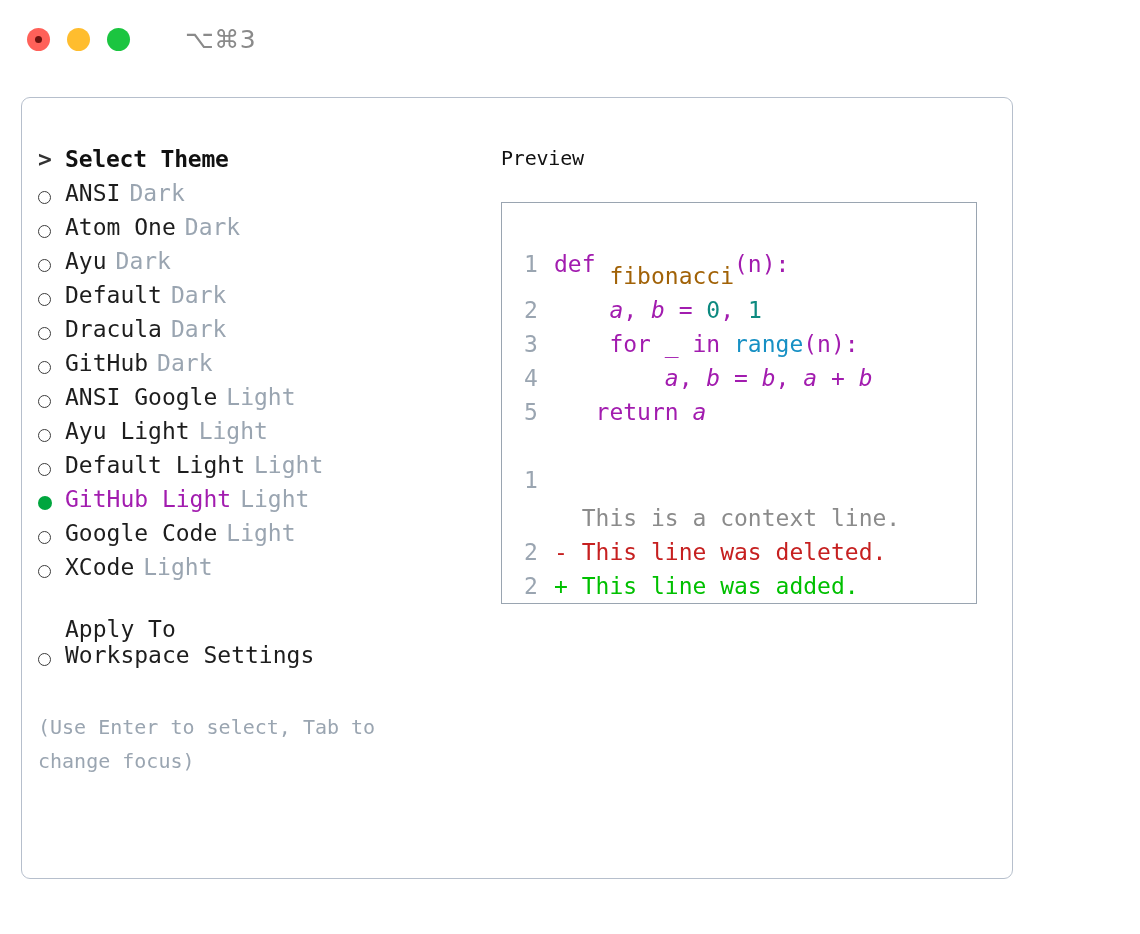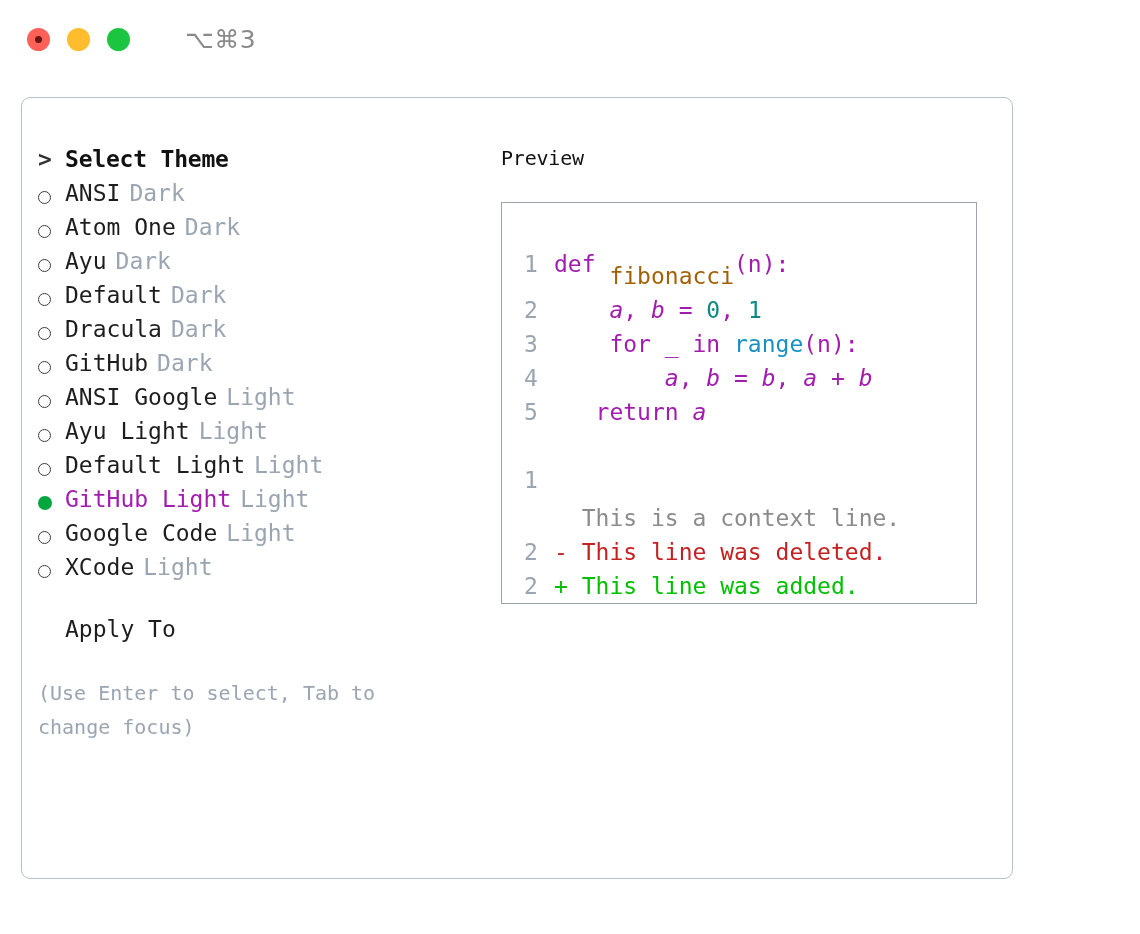--- a/index.html
+++ b/index.html
@@ -232,20 +232,21 @@
             <div class="row"><span class="radio"><span class="circle"></span></span><span class="item-label">XCode</span><span class="badge">Light</span></div>
           </div>
 
         <div class="spacer-sm"></div>
 
         <div class="section-head">
           <span class="marker"> </span>
           <span>Apply To</span>
         </div>
         <div id="apply-list">
+            <div class="row"><span class="radio"><span class="circle"></span></span><span class="item-label">Workspace Settings</span></div>
           </div>
 
         <div class="spacer-md"></div>
 
         <div class="hint">(Use Enter to select, Tab to change focus)</div>
       </div>
 
       <div class="right-col">
         <div class="preview-title">Preview</div>
         <div class="preview-box">

